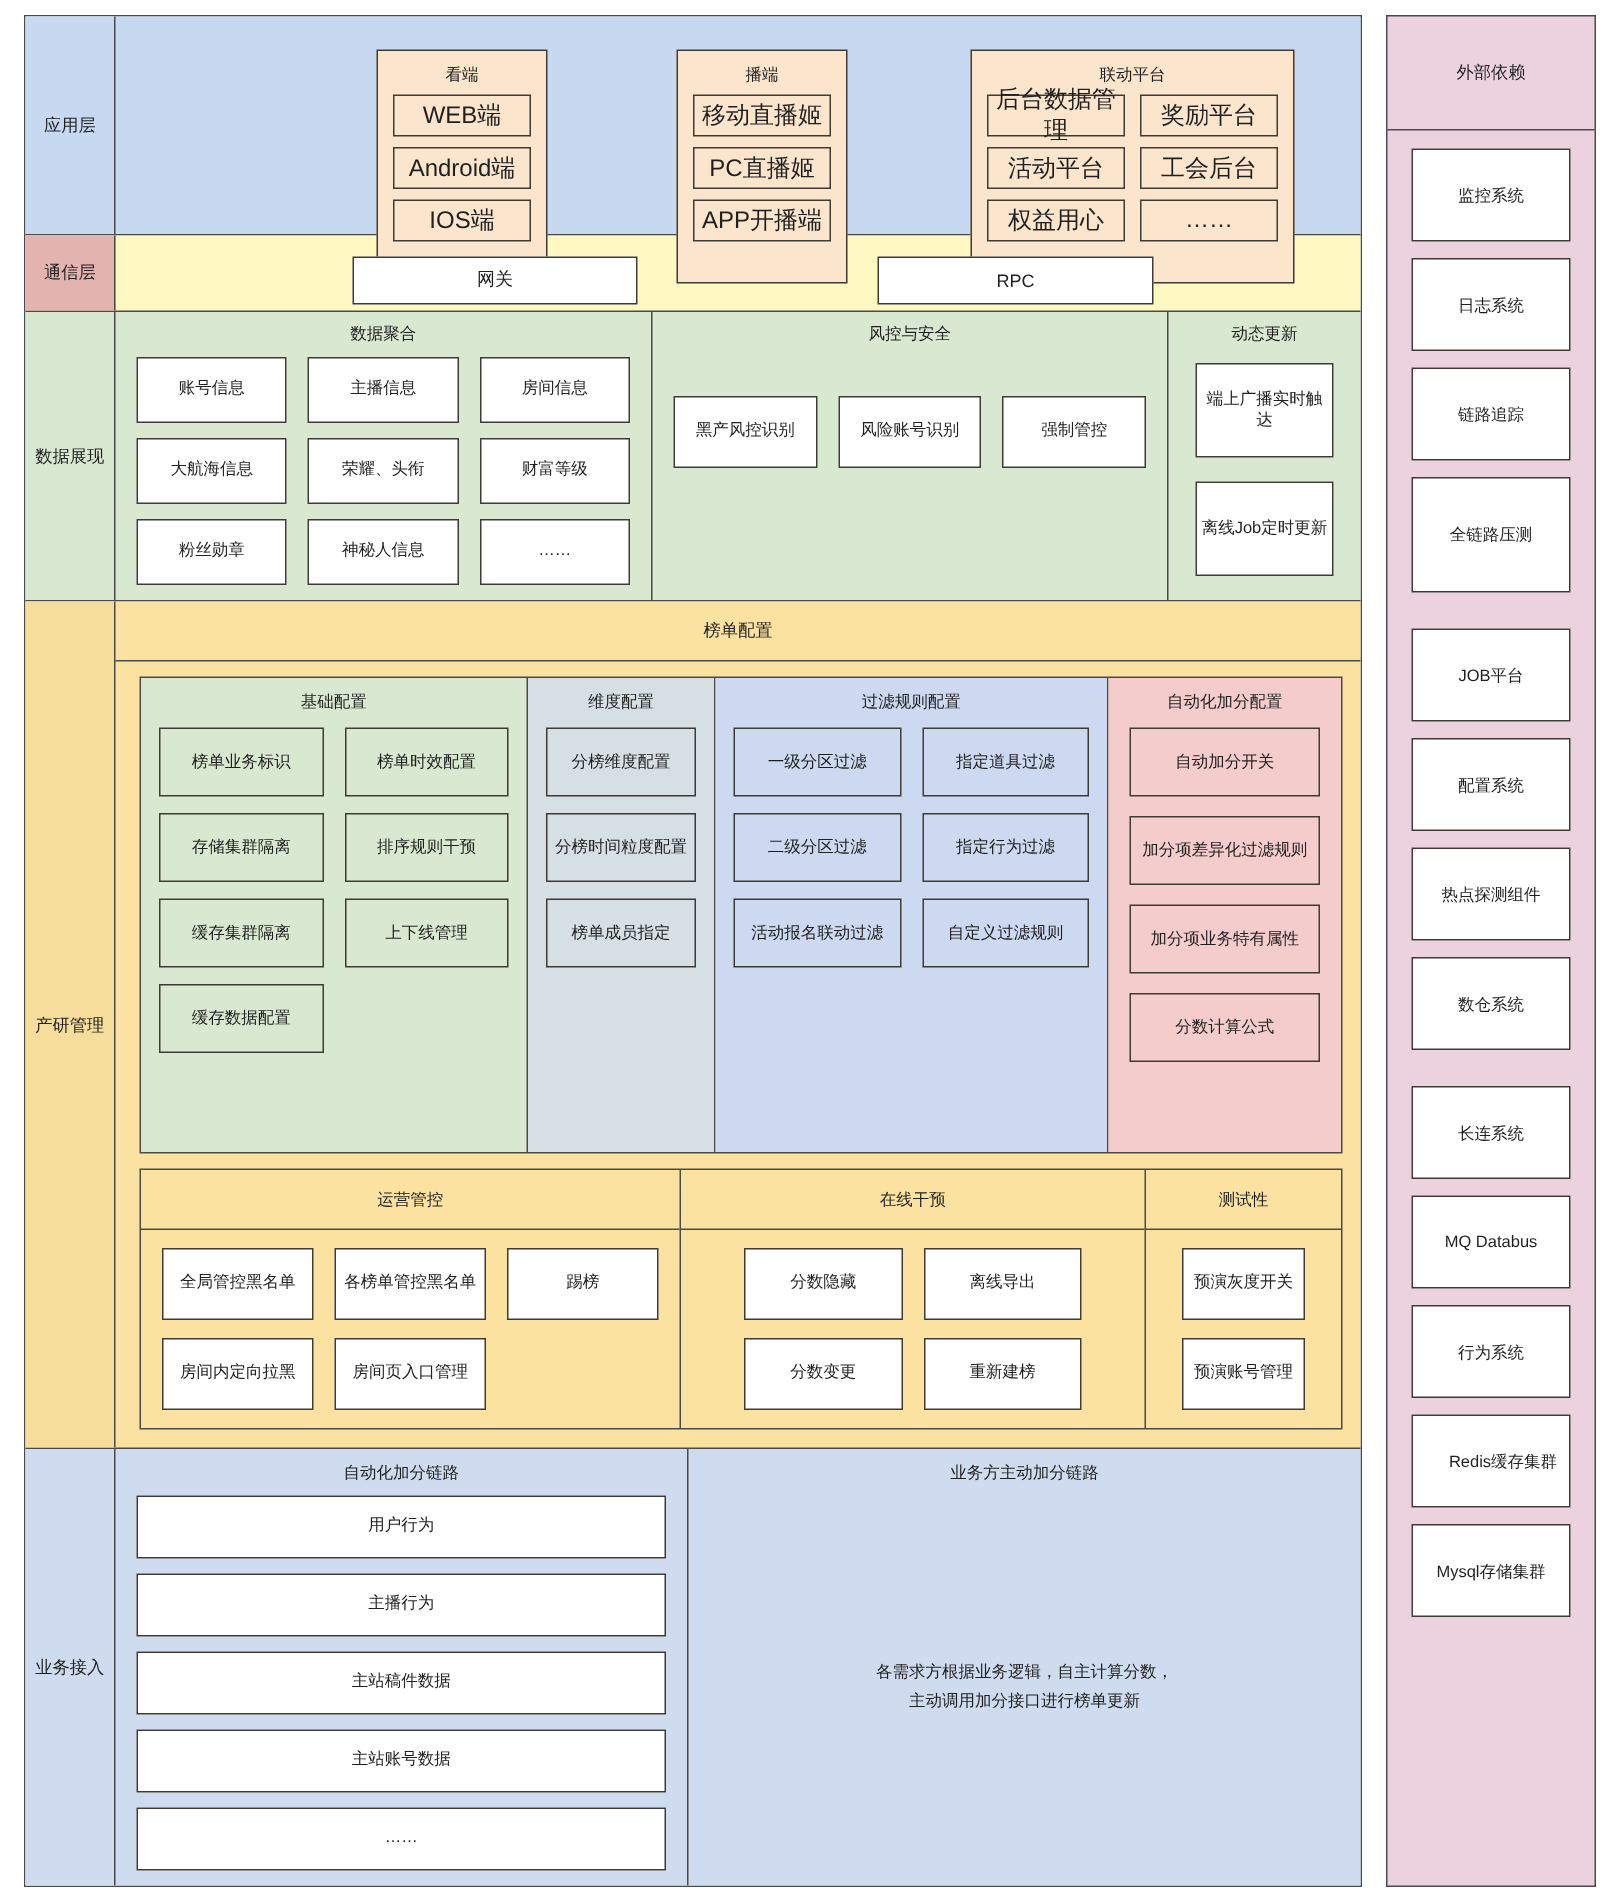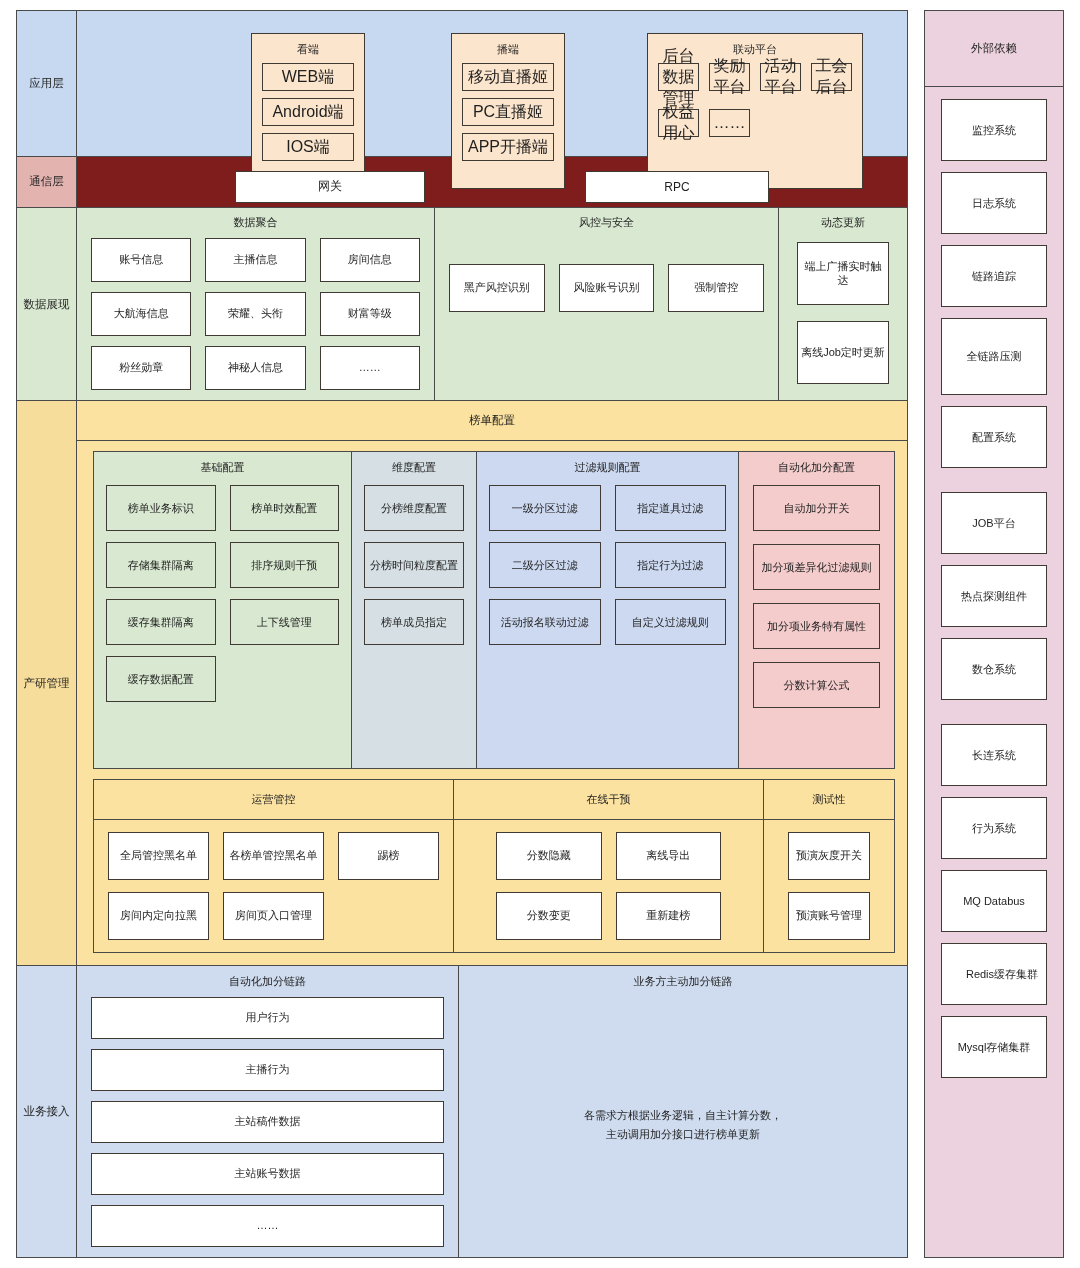--- a/index.html
+++ b/index.html
@@ -16,34 +16,34 @@
 
   .layer{display:flex;box-sizing:border-box;border-bottom:1.6px solid #4a4a4a;}
   .layer:last-child{border-bottom:none;}
   .layer-label{width:60px;flex:0 0 60px;box-sizing:border-box;border-right:1.6px solid #4a4a4a;
                display:flex;align-items:center;justify-content:center;font-size:11.5px;text-align:center;}
   .layer-body{flex:1;position:relative;box-sizing:border-box;}
 
   
   .c-blue   {background:#c6d9f1;}
   .c-blue2  {background:#cfdcef;}
-  .c-red    {background:#7f1d1d;}
+  .c-red    {background:#fef9c3;}
   .c-redlbl {background:#e3b3b0;}
   .c-green  {background:#d9e8d1;}
   .c-yellow {background:#fbe2a0;}
   .c-yellow-lbl{background:#f6dd9c;}
   .c-pinkcol{background:#f4cccc;}
   .c-grey   {background:#d6dfe3;}
   .c-lblue  {background:#ccd9f0;}
 
   
   .grp{position:absolute;box-sizing:border-box;border:1.6px solid #3f3a33;background:#fce5cd;}
   .grp-title{text-align:center;font-size:11px;padding-top:8px;}
   .grp-items{padding:6px 10px 10px 10px;display:flex;flex-direction:column;gap:7px;}
-  .grp-items.two{display:grid;grid-template-columns:1fr 1fr 1fr 1fr;gap:18px 10px;}
+  .grp-items.two{display:grid;grid-template-columns:1fr 1fr;gap:7px 10px;}
   .itm{box-sizing:border-box;border:1.6px solid #3f3a33;background:#fce5cd;height:28px;
        display:flex;align-items:center;justify-content:center;font-size:16px;text-align:center;}
 
   
   .comm-wrap{position:relative;height:100%;}
   .comm-box{position:absolute;top:14px;height:32px;background:#ffffff;border:1.6px solid #3f3a33;
             box-sizing:border-box;display:flex;align-items:center;justify-content:center;font-size:12px;}
 
   
   .panel{box-sizing:border-box;border-right:1.6px solid #4a4a4a;display:flex;flex-direction:column;height:100%;}
@@ -294,25 +294,25 @@
 
   </div>
 
   <div class="ext-col">
     <div class="ext-head">外部依赖</div>
     <div class="ext-list">
       <div class="ext-itm" style="height:62px;">监控系统</div>
       <div class="ext-itm" style="height:62px;">日志系统</div>
       <div class="ext-itm" style="height:62px;">链路追踪</div>
       <div class="ext-itm" style="height:77px;">全链路压测</div>
+      <div class="ext-itm ext-gap" style="height:62px;">JOB平台</div>
       <div class="ext-itm" style="height:62px;">配置系统</div>
-      <div class="ext-itm ext-gap" style="height:62px;">JOB平台</div>
       <div class="ext-itm" style="height:62px;">热点探测组件</div>
       <div class="ext-itm" style="height:62px;">数仓系统</div>
       <div class="ext-itm ext-gap" style="height:62px;">长连系统</div>
+      <div class="ext-itm" style="height:62px;">MQ Databus</div>
       <div class="ext-itm" style="height:62px;">行为系统</div>
-      <div class="ext-itm" style="height:62px;">MQ Databus</div>
       <div class="ext-itm" style="height:62px;padding-left:16px;">Redis缓存集群</div>
       <div class="ext-itm" style="height:62px;">Mysql存储集群</div>
     </div>
   </div>
 
 </div>
 
 </body></html>

